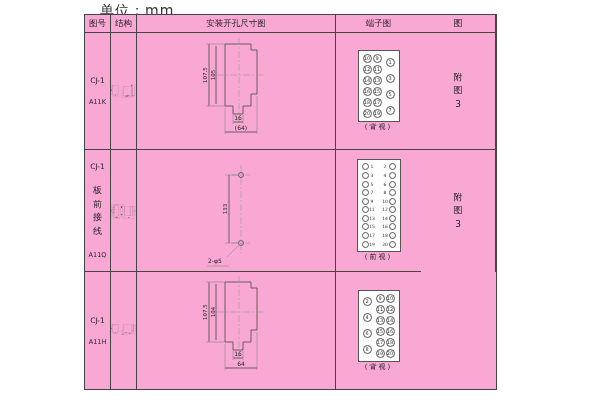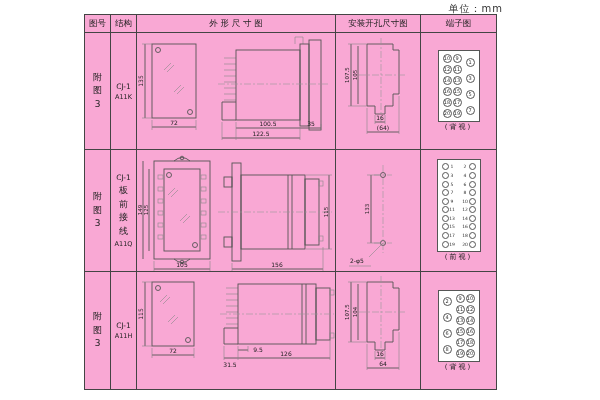--- a/index.html
+++ b/index.html
@@ -1,23 +1,23 @@
 <!DOCTYPE html>
 <html><head>
 <meta charset="utf-8">
 <style>
   html,body{margin:0;padding:0}
   body{width:600px;height:400px;background:#fff;font-family:"DejaVu Sans","Liberation Sans",sans-serif;color:#222;position:relative;overflow:hidden}
-  .unit{position:absolute;top:2px;left:92px;width:411px;text-align:right;font-size:10px;letter-spacing:1px;color:#333}
+  .unit{position:absolute;top:2px;left:100px;width:411px;text-align:left;font-size:14px;letter-spacing:1px;color:#333}
   .tbl{position:absolute;left:84px;top:14px;display:grid;grid-template-columns:26px 26px 199px 85px 75px;grid-template-rows:18px 117px 122px 117px;border:1px solid #444;background:#f9a8d4}
   .c{border-right:1px solid #444;border-bottom:1px solid #444;display:flex;align-items:center;justify-content:center;position:relative;overflow:hidden;box-sizing:border-box}
   .br0{border-right:none}.bb0{border-bottom:none}
   .hdr{font-size:8.5px;color:#222;white-space:pre}
   .vtext{width:13px;font-size:9px;line-height:1.5;word-break:break-all;text-align:center;color:#222}
-  .struct{display:flex;flex-direction:column;align-items:center;gap:2px}
+  .struct{display:flex;flex-direction:column;align-items:center;gap:13px}
   .model{font-size:7.5px}
   .code{font-size:6.5px;}
   svg{display:block}
   .ln{stroke:#555;fill:none;stroke-width:0.9}
   .thin{stroke:#888;fill:none;stroke-width:0.6}
   .cl{stroke:#999;fill:none;stroke-width:0.6;stroke-dasharray:7 2 2 2}
   text{fill:#222;font-size:6px;font-family:"DejaVu Sans","Liberation Sans",sans-serif}
   .f55{font-size:5.5px}
   .tcell{display:flex;flex-direction:column;align-items:center;justify-content:center}
   .tbox{border:1px solid #555;display:flex;gap:4px;padding:3px 4px;align-items:stretch;background:#fff}
@@ -37,23 +37,20 @@
 
 <div class="unit">单位：mm</div>
 
 <div class="tbl">
 
   <div class="c">
       <span class="hdr">图号</span>
     </div>
   <div class="c">
       <span class="hdr">结构</span>
-    </div>
-  <div class="c">
-      <span class="hdr">外 形 尺 寸 图</span>
     </div>
   <div class="c">
       <span class="hdr">安装开孔尺寸图</span>
     </div>
   <div class="c br0">
       <span class="hdr">端子图</span>
     </div>
 
   <div class="c">
       <div class="vtext">附图3</div>

